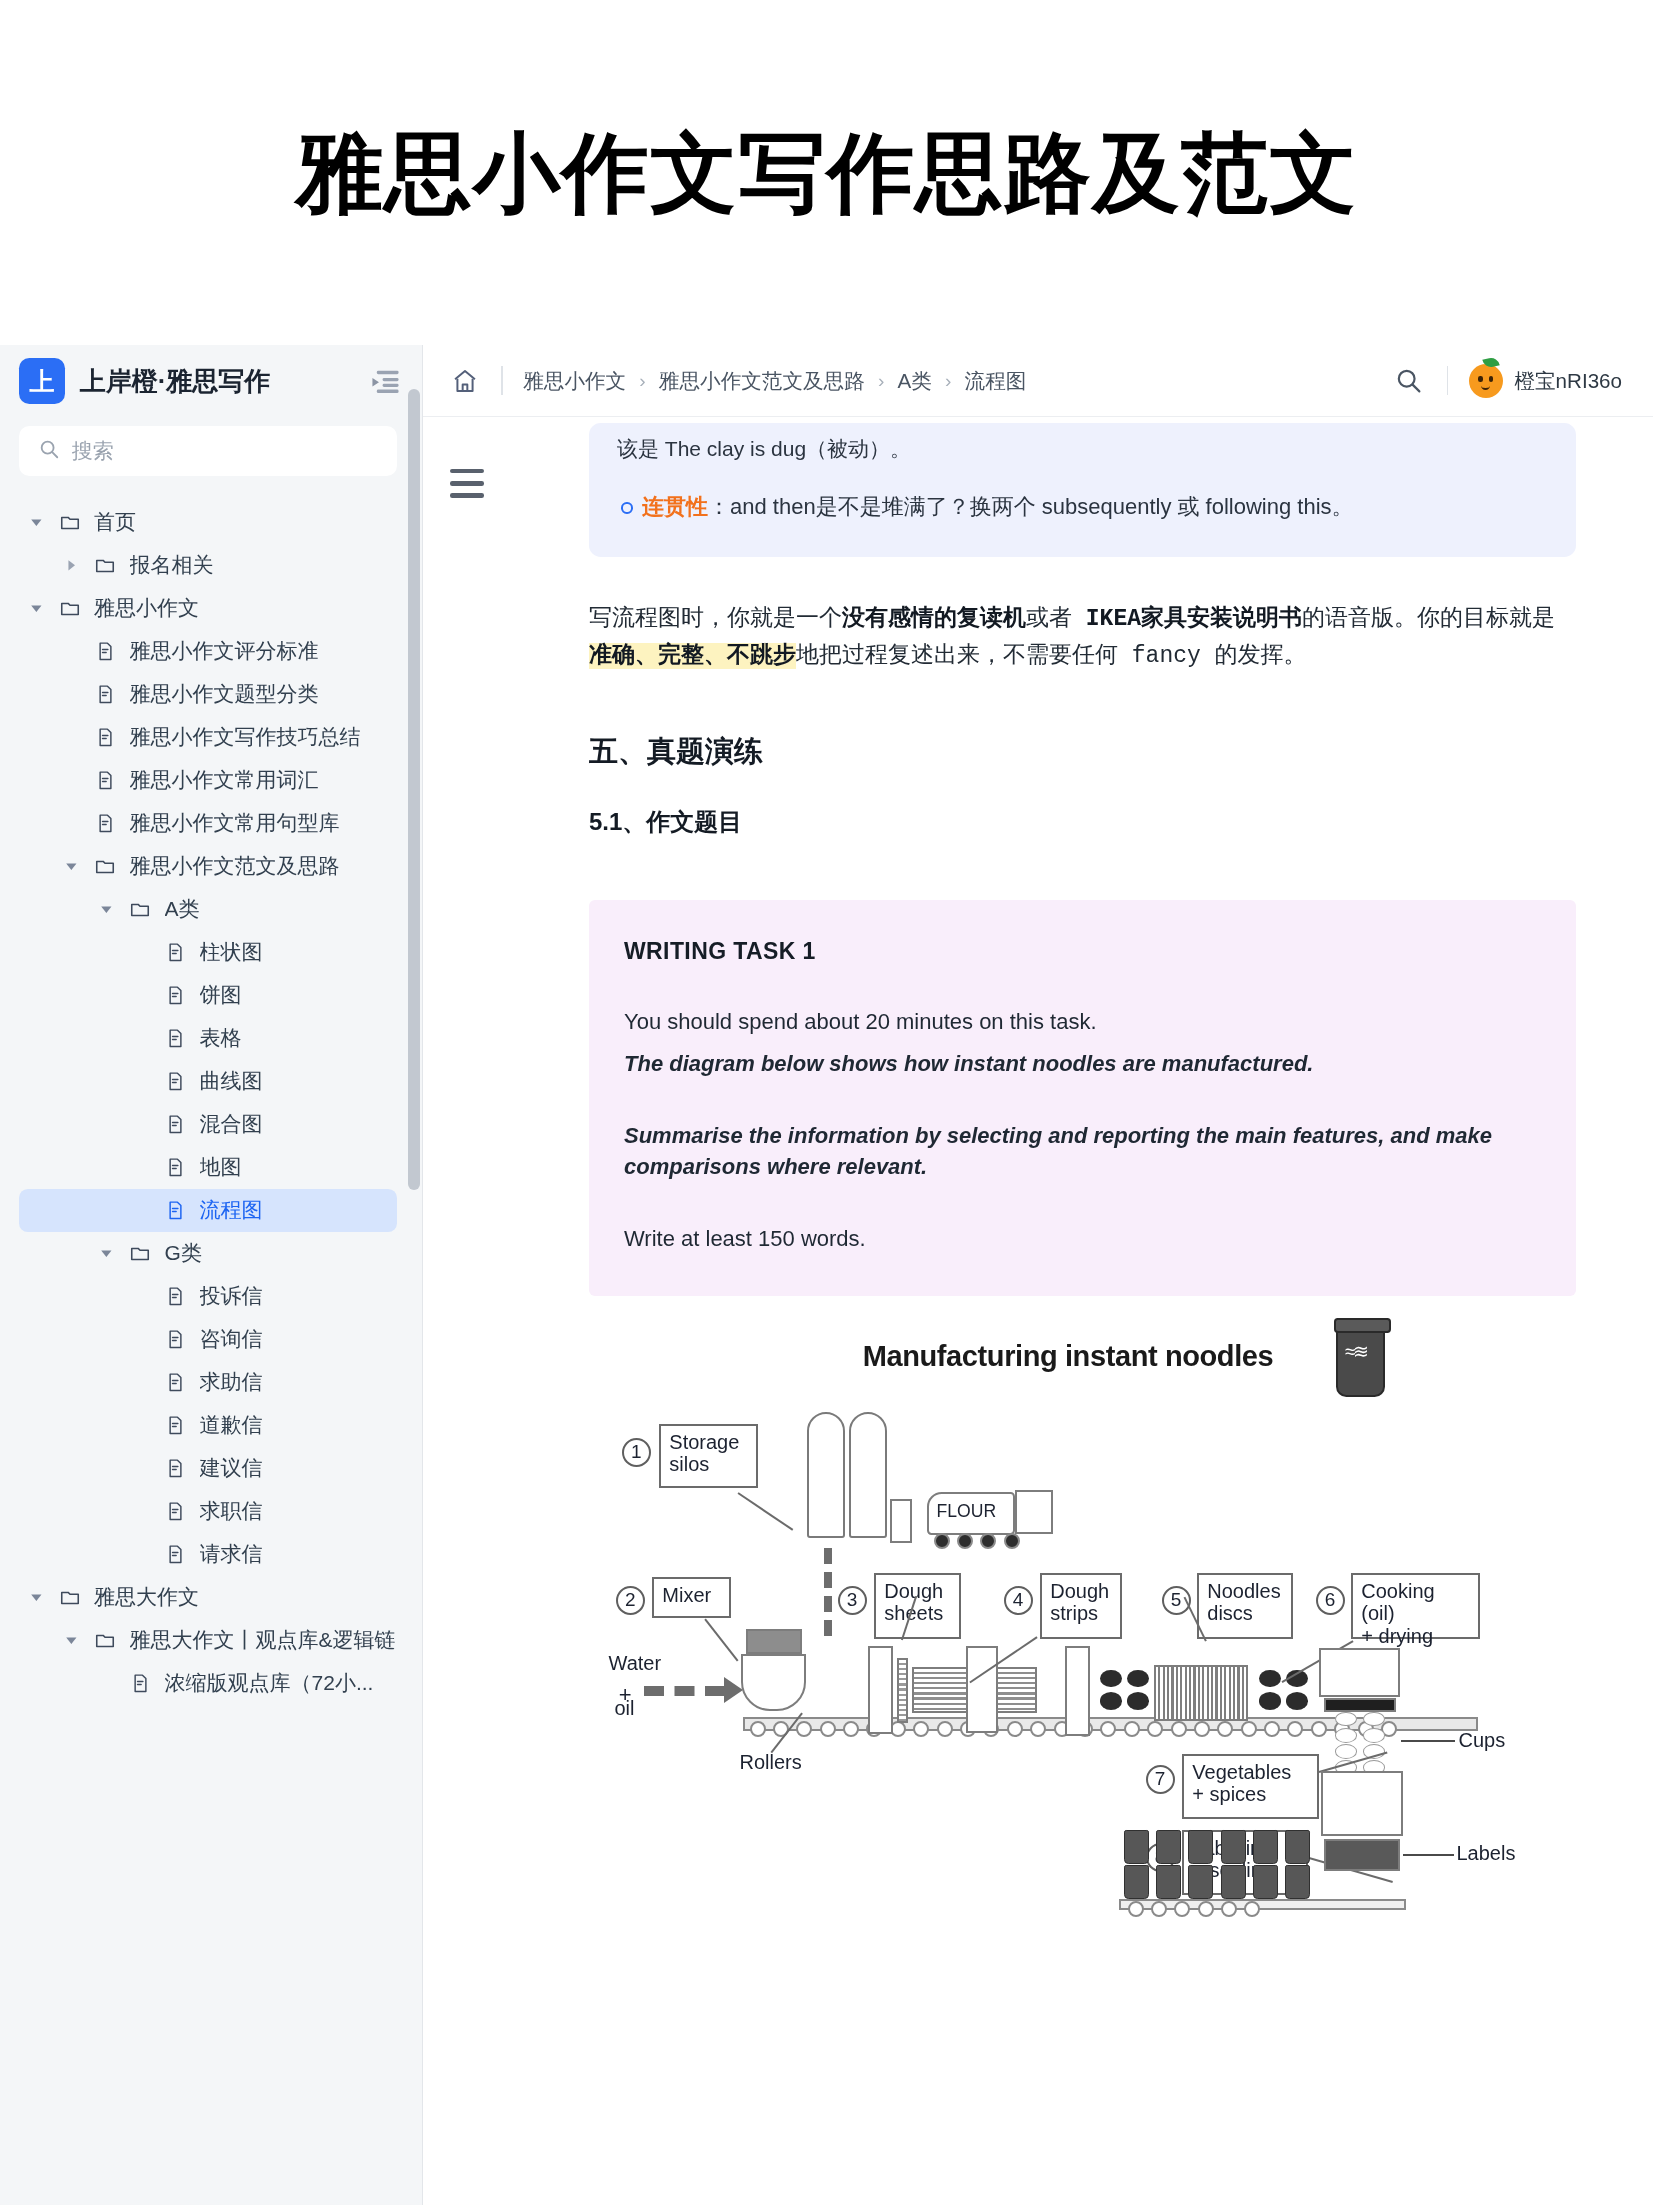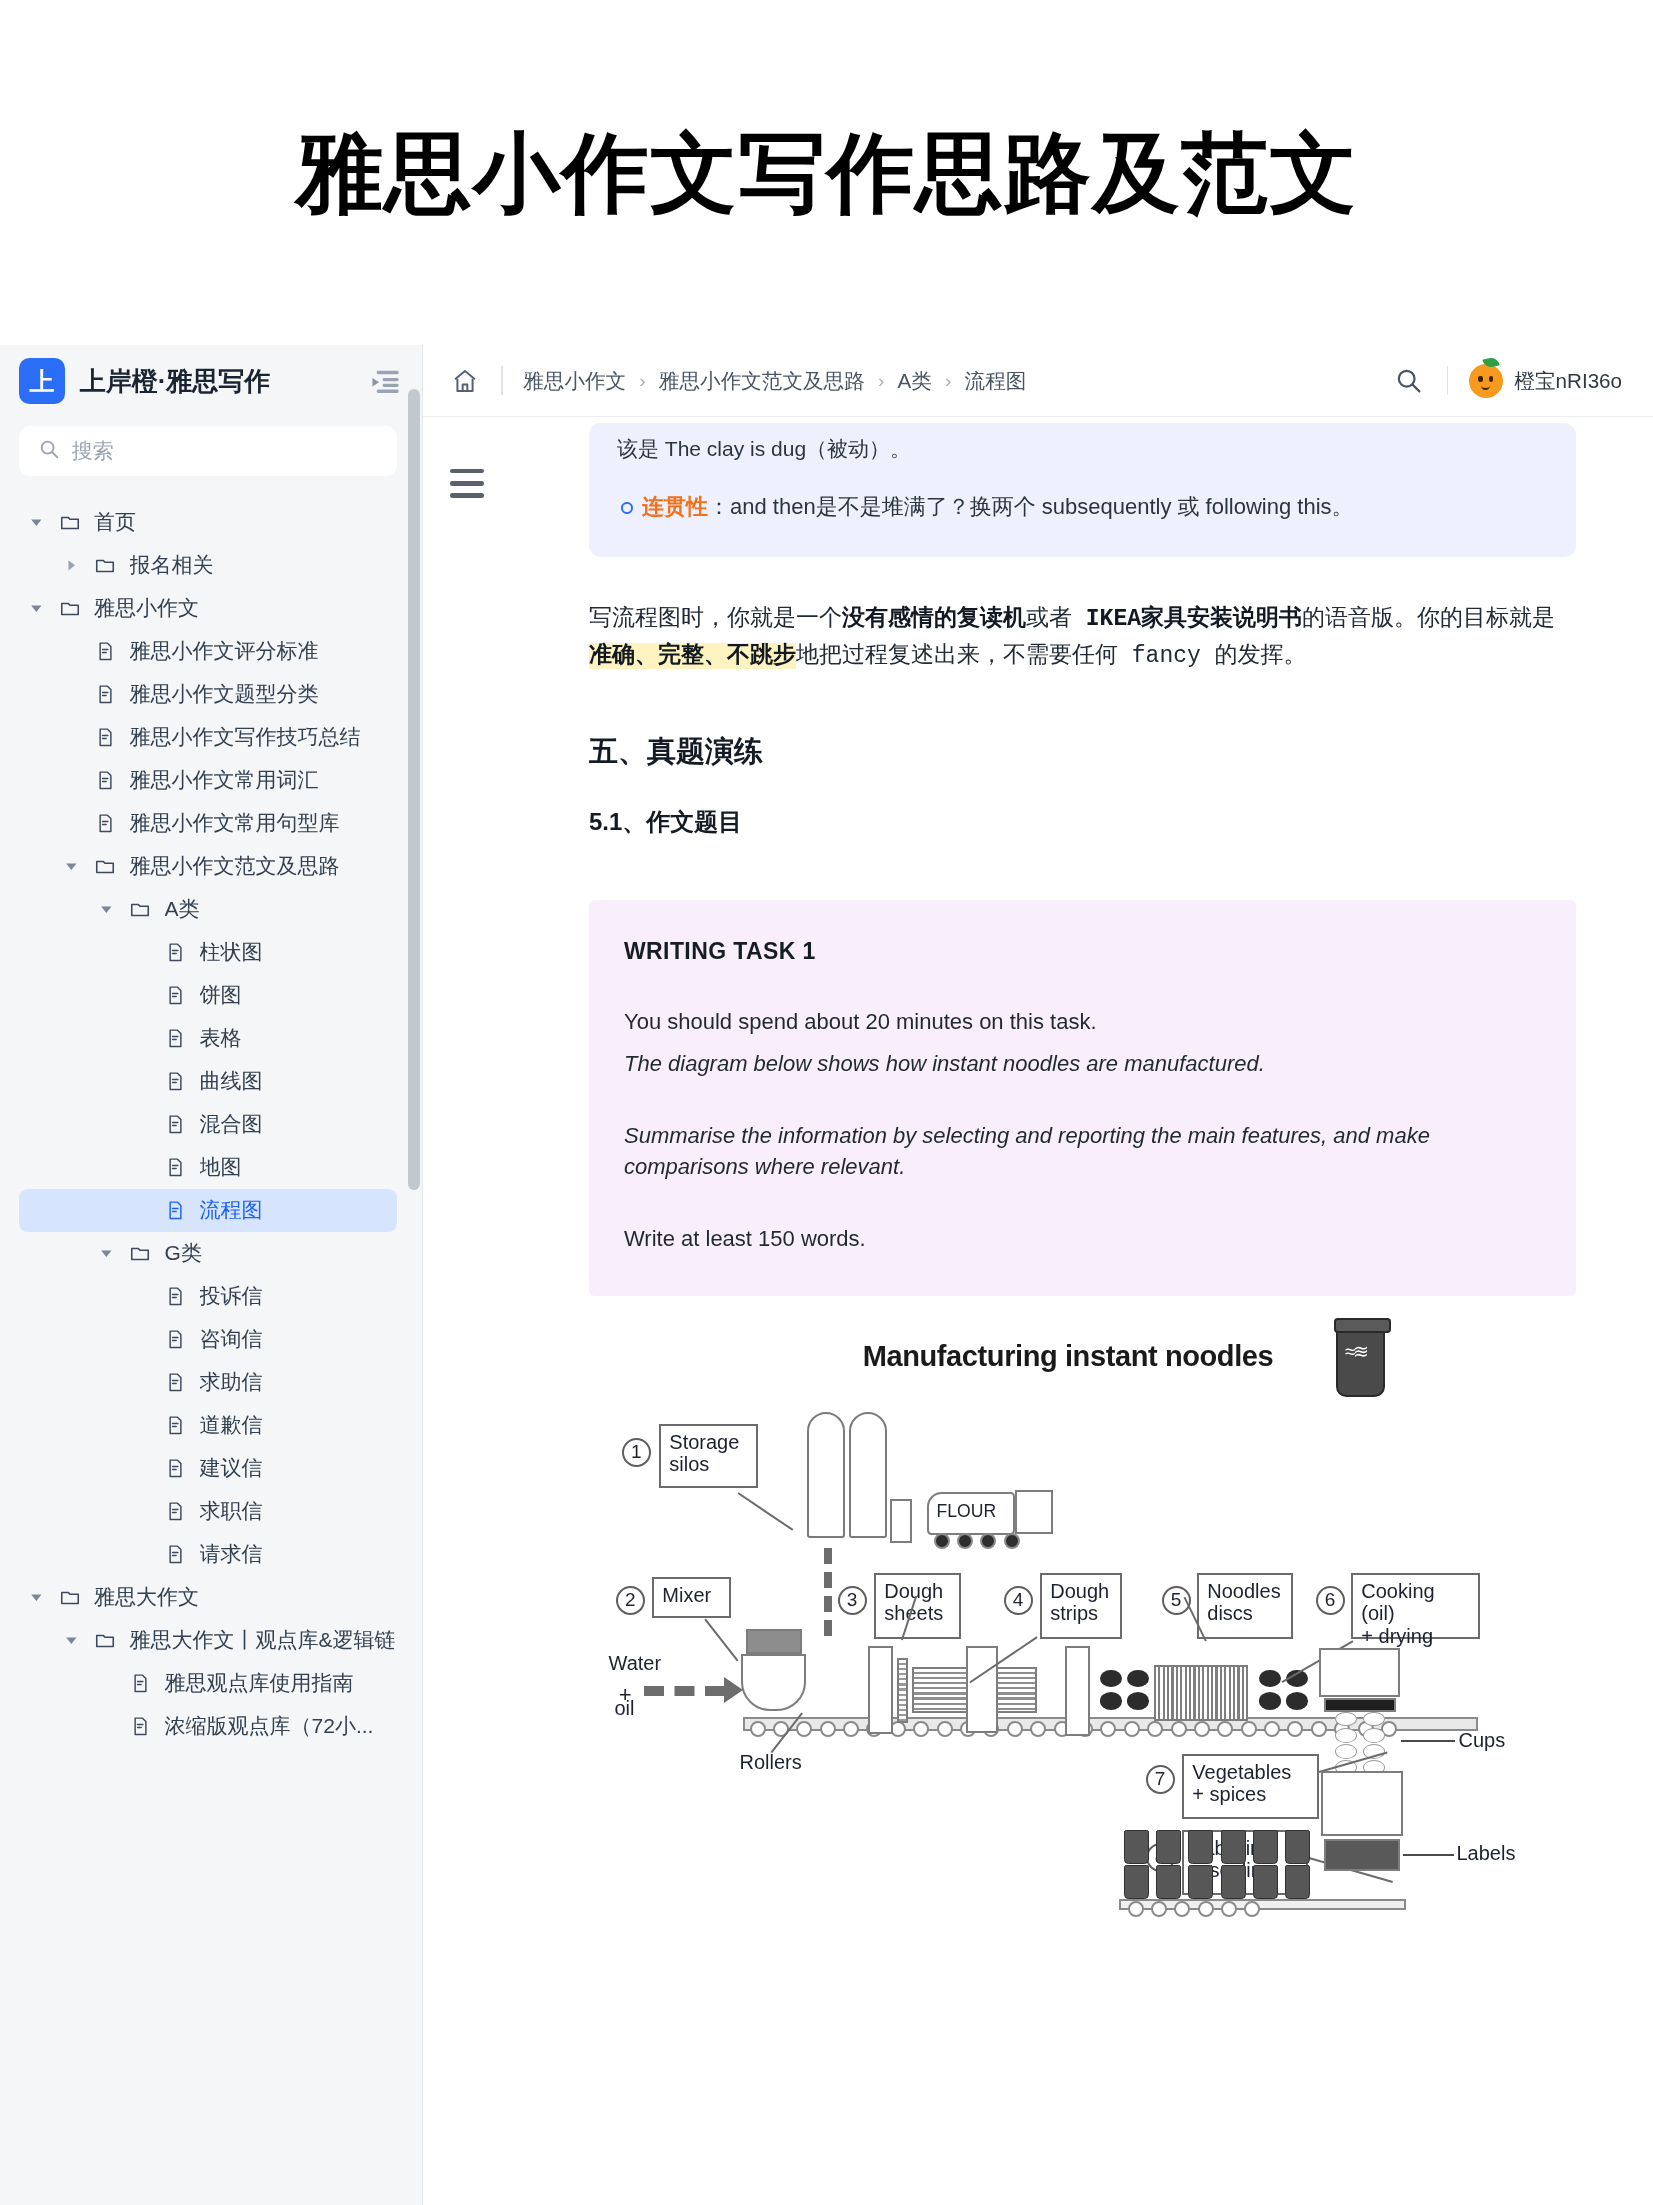--- a/index.html
+++ b/index.html
@@ -254,21 +254,21 @@
     color: #161d26;
     letter-spacing: 0.4px;
   }
   .task-box p {
     font-size: 22px;
     color: #1f2833;
     line-height: 1.42;
   }
   .task-box .gap-lg { margin-top: 41px; }
   .task-box .gap-sm { margin-top: 10.3px; }
-  .task-box .it { font-style: italic; font-weight: 400; }
+  .task-box .it { font-style: italic; font-weight: 700; }
 
   
   .figure {
     margin: 44px auto 0 auto;
     width: 948px;
     position: relative;
     color: #1a1a1a;
   }
   .fig-title {
     text-align: center;
@@ -706,31 +706,20 @@
             <svg width="14.7" height="14.7" viewBox="0 0 20 20">
               <path d="M3 6 L17 6 L10 15 Z" fill="#7b8699"></path>
             </svg>
           </span>
           <span class="ico">
             <svg width="22" height="22" viewBox="0 0 24 24" fill="none" stroke="#3e4a5c" stroke-width="1.7" stroke-linejoin="round">
               <path d="M3 7 V19 H21 V9 H12 L10 7 Z"></path>
             </svg>
           </span>
           <span class="lbl">雅思大作文丨观点库&amp;逻辑链</span>
-        </div>
-        <div class="node ind3">
-          <span class="caret empty"></span>
-          <span class="ico">
-            <svg width="20.6" height="20.6" viewBox="0 0 24 24" fill="none" stroke="#3e4a5c" stroke-width="1.7" stroke-linejoin="round">
-              <path d="M6 2.5 H14.5 L18.5 6.5 V21.5 H6 Z"></path>
-              <path d="M8.8 10 H15" stroke-linecap="round"></path>
-              <path d="M8.8 13.3 H13" stroke-linecap="round"></path>
-            </svg>
-          </span>
-          <span class="lbl">雅思观点库使用指南</span>
         </div>
         <div class="node ind3">
           <span class="caret empty"></span>
           <span class="ico">
             <svg width="20.6" height="20.6" viewBox="0 0 24 24" fill="none" stroke="#3e4a5c" stroke-width="1.7" stroke-linejoin="round">
               <path d="M6 2.5 H14.5 L18.5 6.5 V21.5 H6 Z"></path>
               <path d="M8.8 10 H15" stroke-linecap="round"></path>
               <path d="M8.8 13.3 H13" stroke-linecap="round"></path>
             </svg>
           </span>

